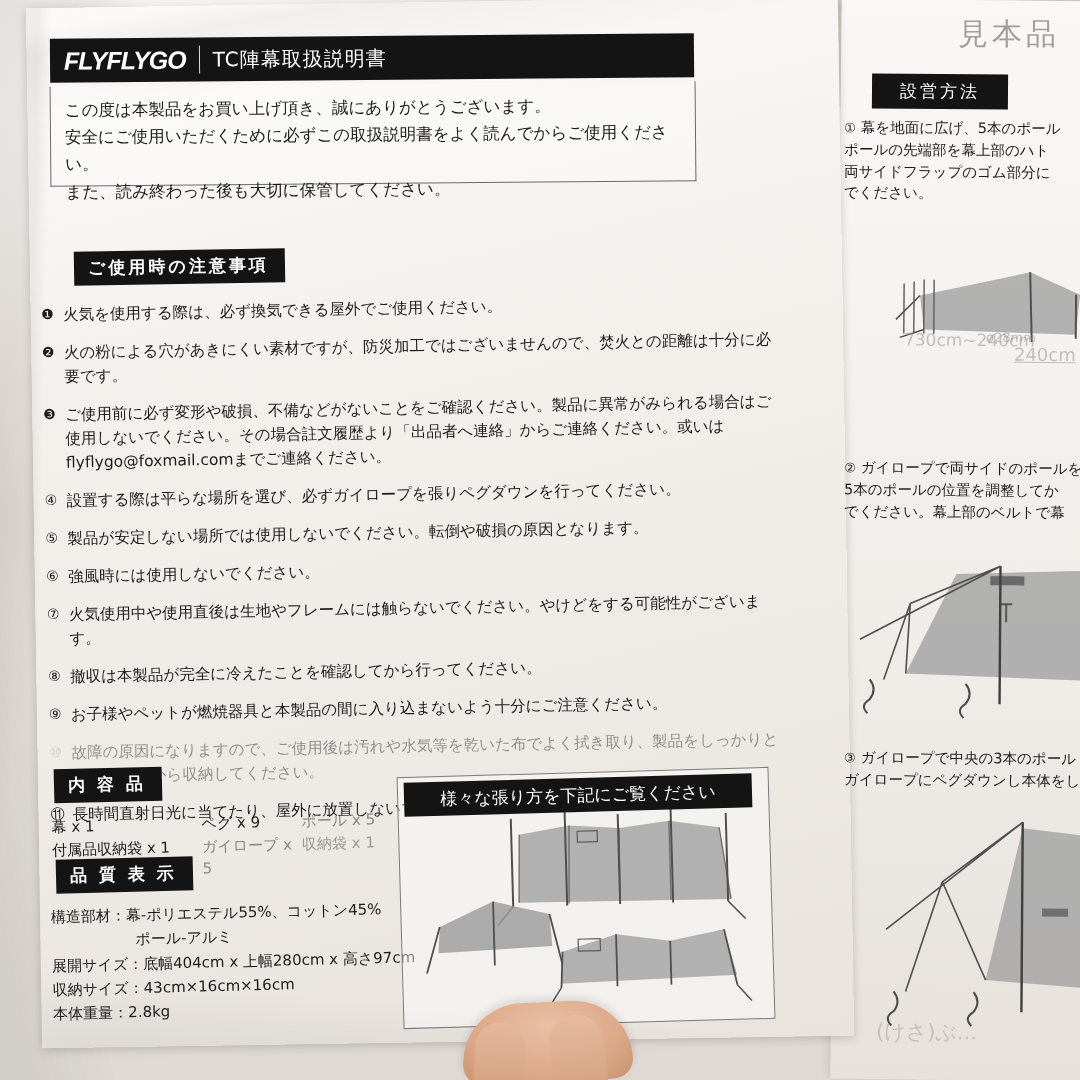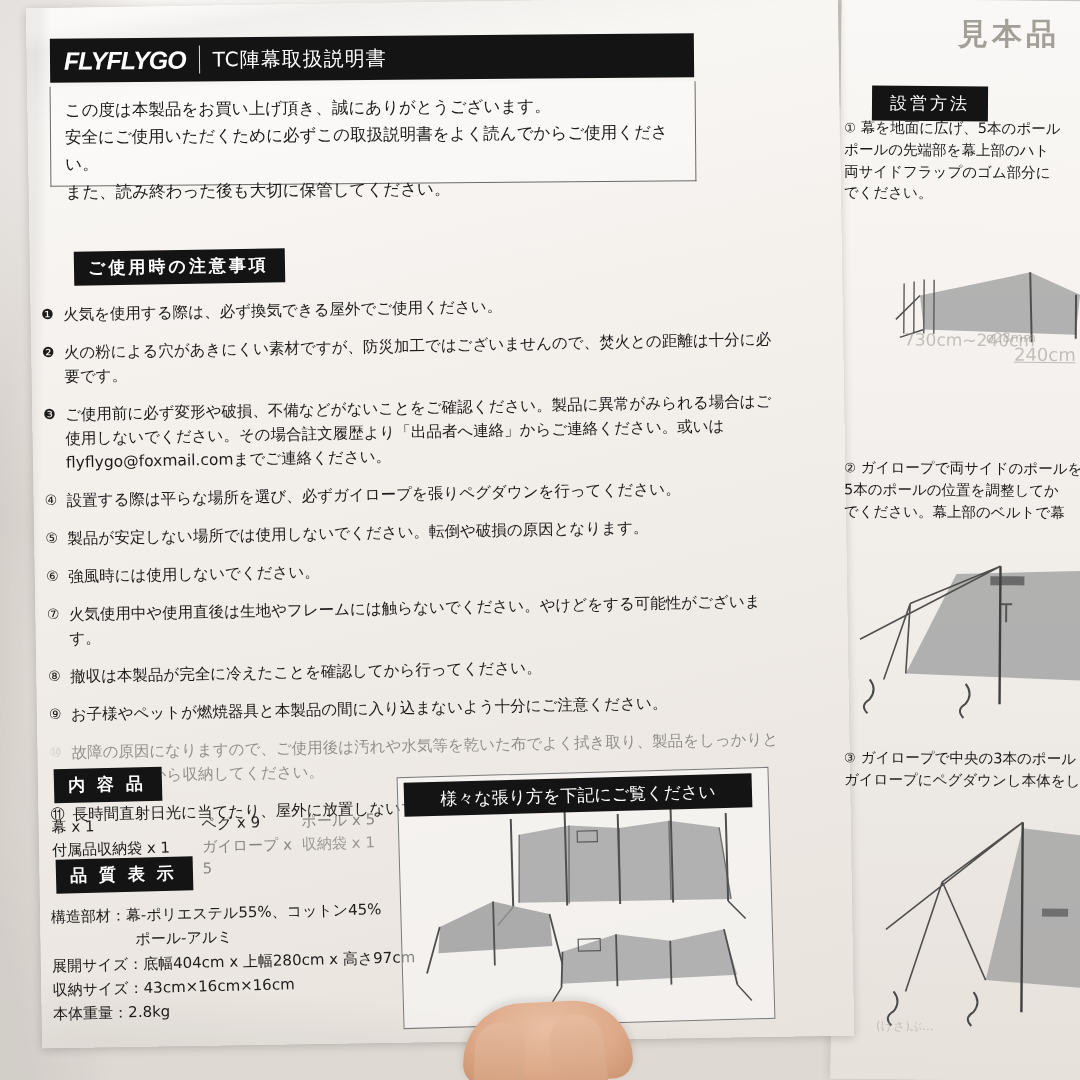--- a/index.html
+++ b/index.html
@@ -111,23 +111,23 @@
   }
   #ex-title{
     position:absolute;left:404px;top:778px;width:348px;height:34px;
     background:#141414;color:#fff;font-size:17px;
     display:flex;align-items:center;justify-content:center;
     transform:rotate(-1.6deg);
   }
 
   
   #r-setup-title{
-    position:absolute;left:872px;top:86px;
+    position:absolute;left:872px;top:74px;
     background:#141414;color:#fff;font-size:17px;letter-spacing:3px;
-    padding:6px 18px;transform:rotate(0.4deg);
+    padding:6px 28px;transform:rotate(0.4deg);
   }
   .r-step{
     position:absolute;left:844px;width:250px;
     font-size:14.5px;line-height:1.5;color:#1b1b1b;transform:rotate(0.4deg);
   }
   .r-step .sn{font-size:13px;margin-right:5px;}
   #r-step1{top:118px;}
   #r-step2{top:458px;}
   #r-step3{top:748px;}
   .r-ghost{
@@ -166,21 +166,21 @@
   }
 </style>
 </head>
 <body>
 
 <div id="paper">
 
   <div id="sheet-right"></div>
 
   <div class="bleed jp" style="left:430px;top:8px;font-size:34px;font-weight:bold;letter-spacing:6px;transform:rotate(-1deg);">ﾊﾞｯｸﾌﾟﾘﾝﾄ</div>
-  <div class="bleed jp" style="left:958px;top:14px;font-size:30px;font-weight:bold;letter-spacing:4px;color:#8d8881;opacity:.8;">見本品</div>
+  <div class="bleed jp" style="left:958px;top:14px;font-size:30px;font-weight:normal;letter-spacing:4px;color:#8d8881;opacity:.8;">見本品</div>
 
   <div id="sheet"></div>
 
   <div id="hdr">
     <div id="logo">FLYFLYGO</div>
     <div id="hdr-sep"></div>
     <div id="hdr-title" class="jp">TC陣幕取扱説明書</div>
   </div>
 
   <div id="intro" class="jp">
@@ -336,16 +336,16 @@
 
   <svg style="position:absolute;left:846px;top:812px;transform:rotate(0.4deg);" width="250" height="230" viewBox="0 0 250 230">
     <path class="fill-gray" d="M176 16 L248 24 L250 176 L140 168 Z" opacity="0.85"></path>
     <path d="M176 10 L176 200 M248 20 L248 196" stroke="#3f3f3f" stroke-width="2.4" fill="none"></path>
     <path d="M176 10 L96 70 M96 70 L140 168 M96 70 L60 180 M176 10 L40 118" stroke="#4f4f4f" stroke-width="1.6" fill="none"></path>
     <path d="M48 180 q8 10 0 20 q-10 6 -2 14" class="stroke-d" stroke-width="1.6"></path>
     <path d="M128 180 q8 10 0 20 q-10 6 -2 14" class="stroke-d" stroke-width="1.6"></path>
     <rect x="196" y="96" width="26" height="8" fill="#6f6f6f"></rect>
   </svg>
 
-  <div class="r-ghost jp" style="left:876px;top:1018px;font-size:12px;opacity:.45;">(けさ)ぶ...</div>
+  <div class="r-ghost jp" style="left:876px;top:1018px;font-size:21px;opacity:.45;">(けさ)ぶ...</div>
 
   <div id="hand"></div>
 </div>
 
 </body></html>

